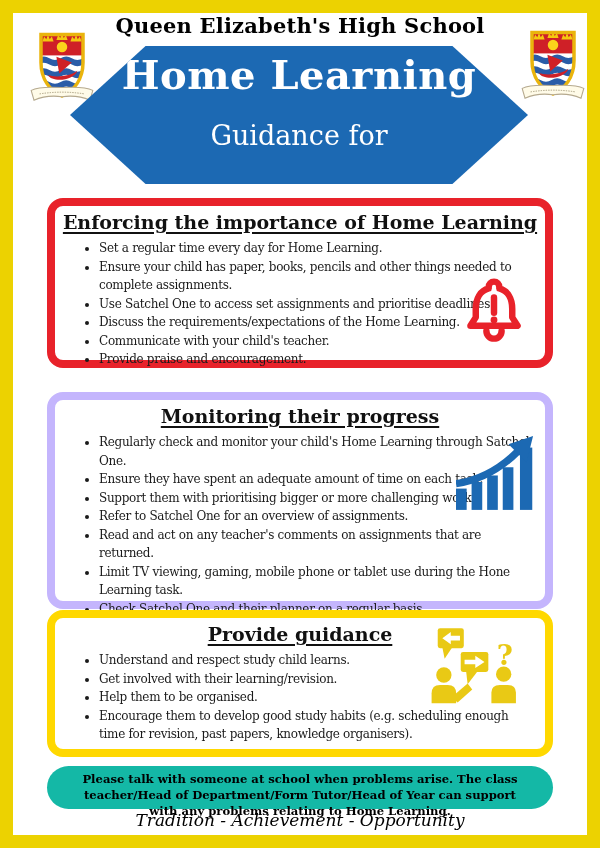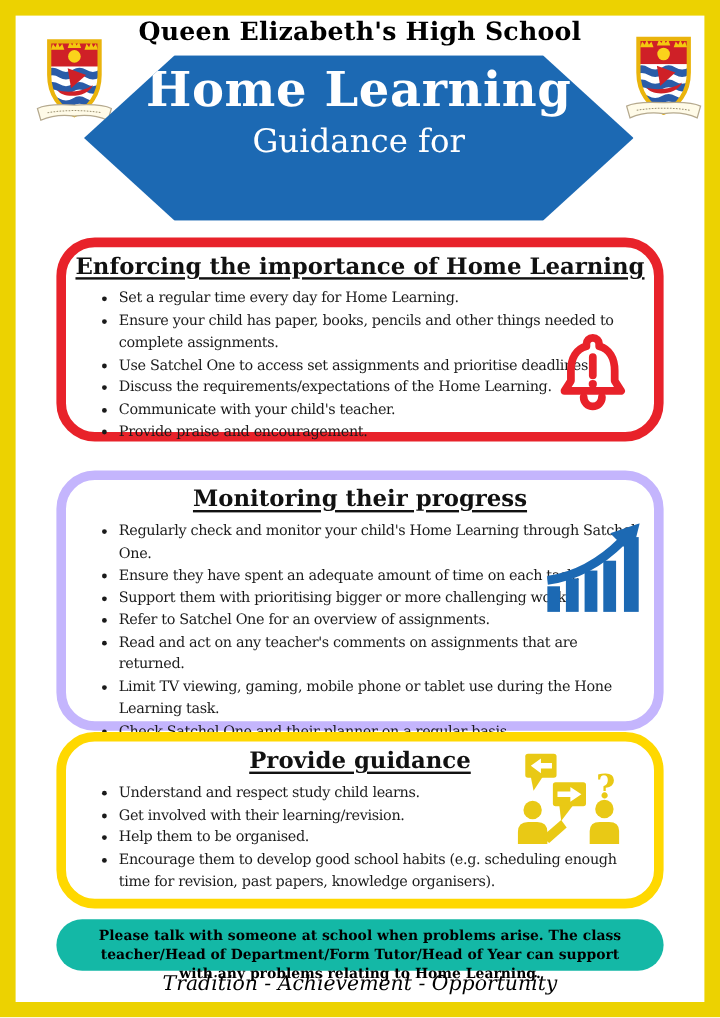--- a/index.html
+++ b/index.html
@@ -16,25 +16,25 @@
   .crest{position:absolute;width:70px;height:76px;}
   .crest-left{left:27px;top:30px;}
   .crest-right{left:518px;top:28px;}
 
   .banner{
     position:absolute;left:70px;top:46px;width:458px;height:138px;
     background:#1c69b3;color:#fff;text-align:center;
     clip-path:polygon(0 50%,16.5% 0,83.5% 0,100% 50%,83.5% 100%,16.5% 100%);
   }
   .banner-title{font-size:40px;font-weight:bold;margin-top:5px;letter-spacing:0.5px;}
-  .banner-sub{font-size:27px;line-height:35px;margin-top:3px;}
+  .banner-sub{font-size:27px;line-height:35px;margin-top:20px;}
 
   .section{
     position:absolute;left:47px;width:506px;background:#fff;
-    border-radius:32px;box-sizing:border-box;
+    border-radius:16px;box-sizing:border-box;
   }
   .section-red{top:198px;height:170px;border:8px solid #e8222a;}
   .section-blue{top:392px;height:217px;border:8px solid #c4b5fd;}
   .section-yellow{top:610px;height:147px;border:8px solid #ffd800;}
 
   .section-title{
     text-align:center;font-weight:bold;font-size:19px;color:#111;
     margin-top:5px;text-decoration:underline;text-decoration-thickness:2px;
     text-underline-offset:3px;
   }
@@ -163,21 +163,21 @@
       <polygon points="64,10 94,0 86,32" fill="#1c69b3"></polygon>
     </svg>
   </div>
 
   <div class="section section-yellow">
     <div class="section-title">Provide guidance</div>
     <ul>
       <li>Understand and respect study child learns.</li>
       <li>Get involved with their learning/revision.</li>
       <li>Help them to be organised.</li>
-      <li>Encourage them to develop good school habits (e.g. scheduling enough time for revision, past papers, knowledge organisers).</li>
+      <li>Encourage them to develop good study habits (e.g. scheduling enough time for revision, past papers, knowledge organisers).</li>
     </ul>
     <svg class="sec-icon icon-people" viewBox="0 0 120 100">
       <g fill="#e9c915">
         <rect x="14" y="2" width="34" height="26" rx="3"></rect>
         <polygon points="20,27 33,27 23,42"></polygon>
         <rect x="44" y="33" width="36" height="26" rx="3"></rect>
         <polygon points="51,58 66,58 53,75"></polygon>
         <circle cx="22" cy="63" r="10"></circle>
         <path d="M6 100 L6 87 Q6 76 17 76 L27 76 Q38 76 38 87 L38 100 Z"></path>
         <path d="M32 92 L53 74 L59 82 L40 99 Z"></path>

